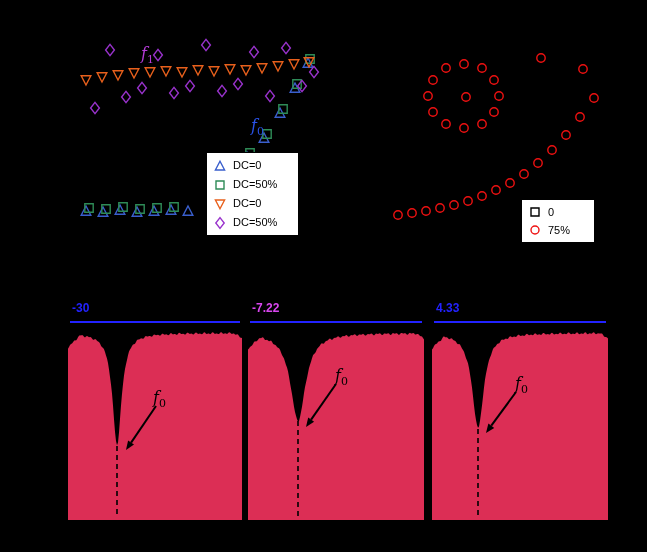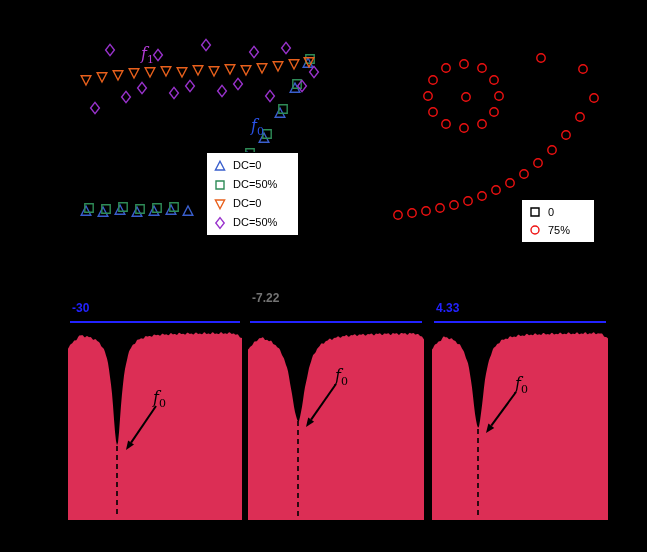--- a/index.html
+++ b/index.html
@@ -199,21 +199,21 @@
     </div>
     <div class="legend-row">
       <svg viewBox="0 0 16 16">
           <circle cx="8" cy="8" r="4" fill="none" stroke="#ee1111" stroke-width="1.4"></circle>
         </svg>
       <span>75%</span>
     </div>
   </div>
 
   <div class="level-label" style="left: 72px; top: 302px; color: rgb(34, 34, 255);">-30</div>
-  <div class="level-label" style="left: 252px; top: 292px; color: #737373;">-7.22</div>
+  <div class="level-label" style="left: 252px; top: 302px; color: #d946ef;">-7.22</div>
   <div class="level-label" style="left: 436px; top: 302px; color: rgb(34, 34, 255);">4.33</div>
 
   <div class="flabel" style="left: 153px; top: 390px; color: rgb(0, 0, 0);">
     <span>f</span><sub>0</sub>
   </div>
   <div class="flabel" style="left: 335px; top: 368px; color: rgb(0, 0, 0);">
     <span>f</span><sub>0</sub>
   </div>
   <div class="flabel" style="left: 515px; top: 376px; color: rgb(0, 0, 0);">
     <span>f</span><sub>0</sub>

